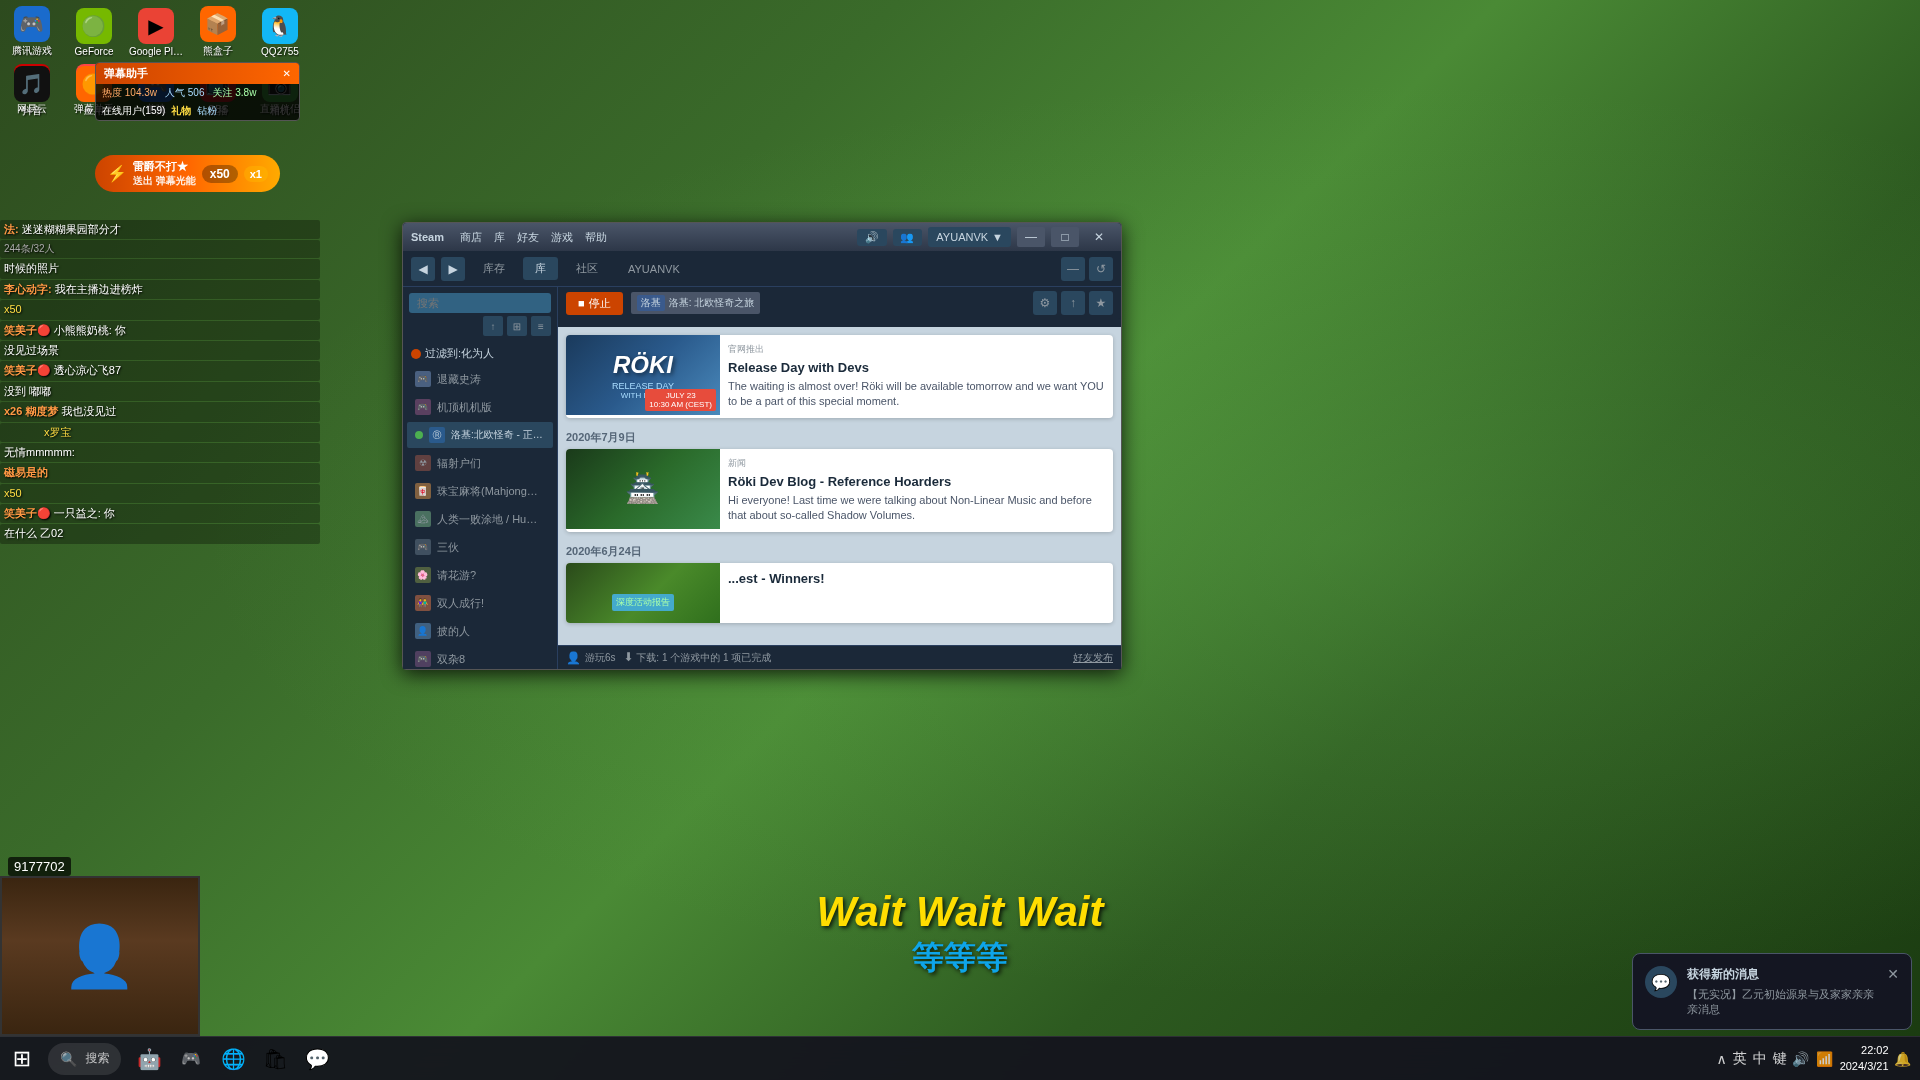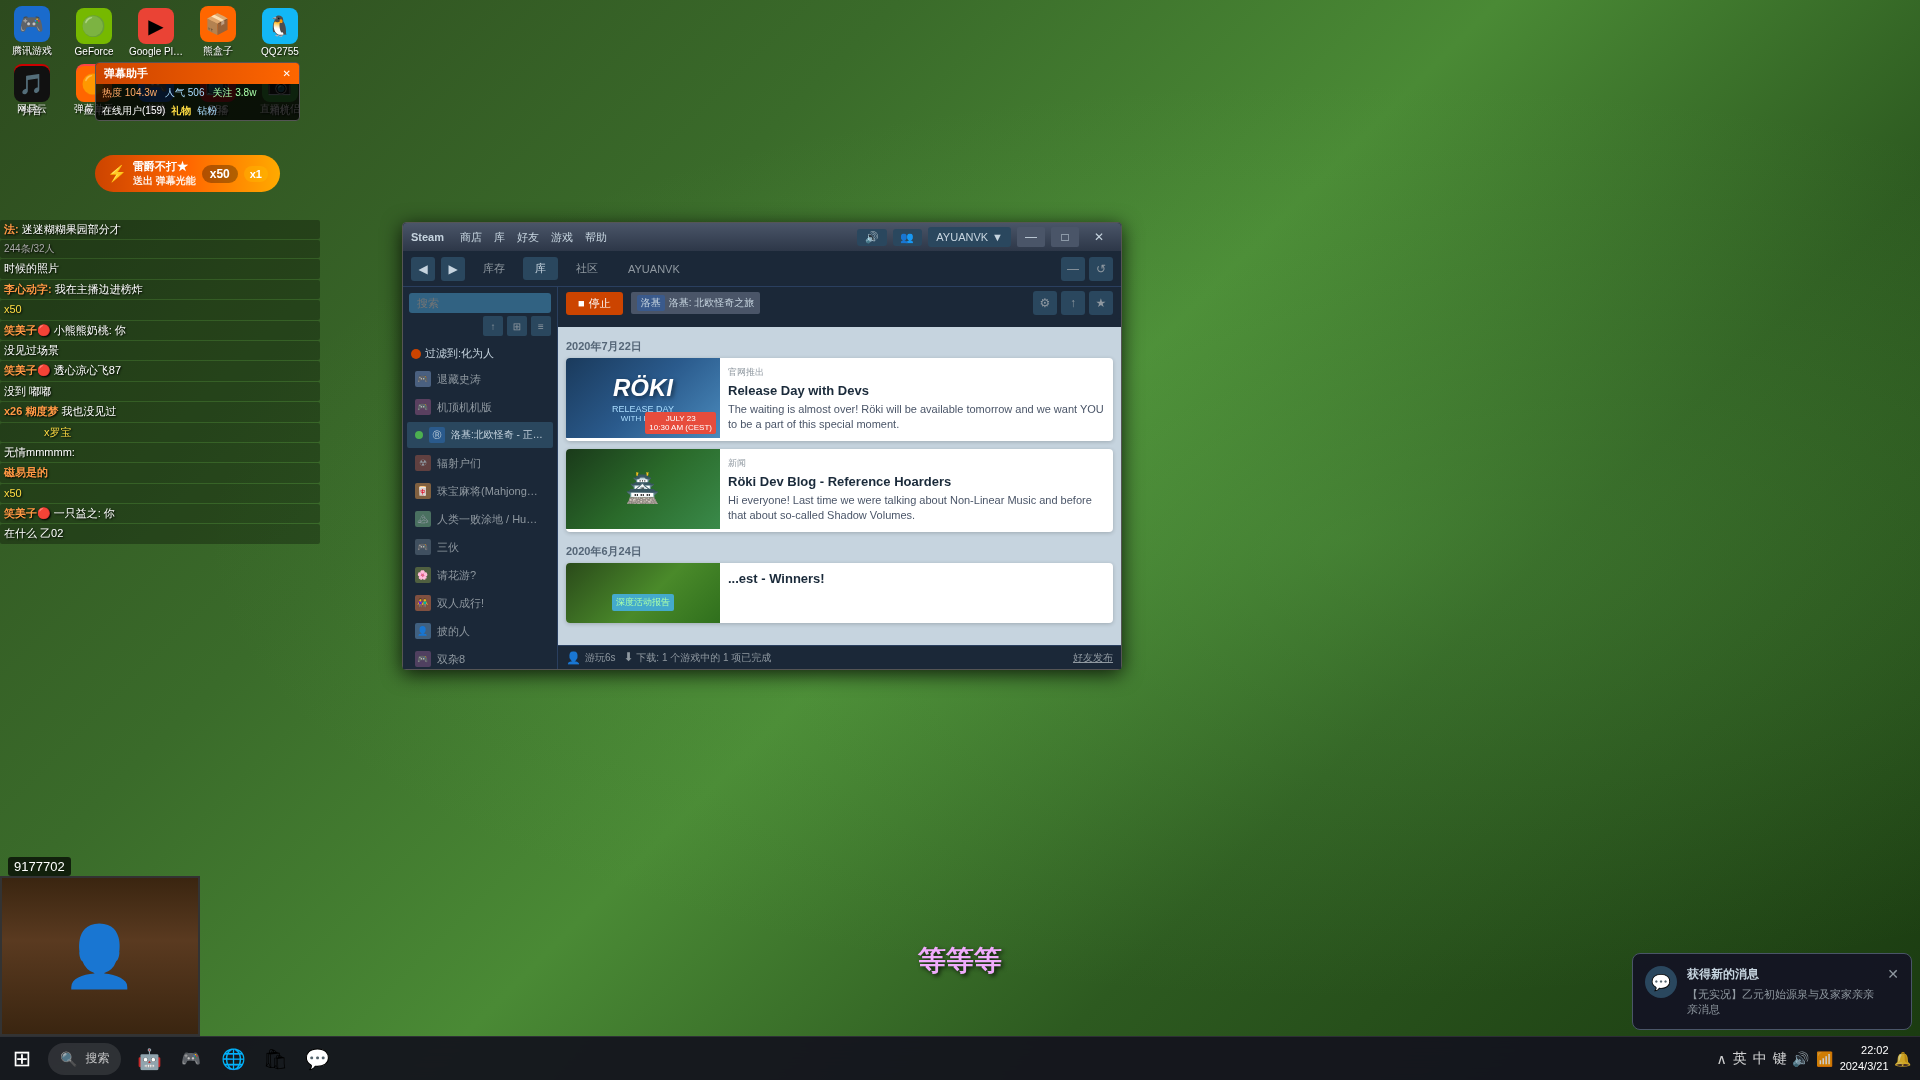--- a/index.html
+++ b/index.html
@@ -565,23 +565,23 @@
 
     .text-wait {
       font-size: 42px;
       font-weight: bold;
       color: #ffdd00;
       text-shadow: 2px 2px 4px rgba(0,0,0,0.8);
       font-style: italic;
     }
 
     .text-chinese {
-      font-size: 28px;
+      font-size: 32px;
       font-weight: bold;
-      color: #f0abfc;
+      color: #0ea5e9;
       text-shadow: 2px 2px 4px rgba(0,0,0,0.8);
     }
 
     
     .notif-popup {
       position: absolute;
       bottom: 50px;
       right: 8px;
       width: 280px;
       background: rgba(20,20,35,0.95);
@@ -959,38 +959,38 @@
         </div>
         <div class="game-header-controls">
           <div class="header-ctrl-btn">⚙</div>
           <div class="header-ctrl-btn">↑</div>
           <div class="header-ctrl-btn">★</div>
         </div>
       </div>
 
       <div class="steam-main">
 
-        <div class="feed-date">2020年7月22日</div>
 
         <div class="feed-item">
           <div class="feed-thumb roki-thumb">
             <div style="text-align:center;">
               <div class="roki-logo">RÖKI</div>
               <div style="font-size:9px;color:#aaddff;margin-top:2px;">RELEASE DAY</div>
               <div style="font-size:8px;color:#aaddff;">WITH DEVS</div>
               <div class="roki-date-badge">JULY 23<br>10:30 AM (CEST)</div>
             </div>
           </div>
           <div class="feed-content">
             <div class="feed-type">官网推出</div>
             <div class="feed-title">Release Day with Devs</div>
             <div class="feed-text">The waiting is almost over! Röki will be available tomorrow and we want YOU to be a part of this special moment.</div>
           </div>
         </div>
 
+        <div class="feed-date">2020年7月9日</div>
 
         <div class="feed-item">
           <div class="feed-thumb forest-thumb">
             <div style="text-align:center;padding:8px;">
               <div style="font-size:28px;">🏯</div>
             </div>
           </div>
           <div class="feed-content">
             <div class="feed-type">新闻</div>
             <div class="feed-title">Röki Dev Blog - Reference Hoarders</div>
@@ -1025,20 +1025,21 @@
         </div>
         <div class="bottom-status">
           <span>好友发布</span>
         </div>
       </div>
     </div>
   </div>
 </div>
 
 <div class="text-overlay">
+  <div class="text-wait">Wait Wait Wait</div>
   <div class="text-chinese">等等等</div>
 </div>
 
 <div class="webcam-area">
   <div class="webcam-face">
     👤
   </div>
 </div>
 
 <div class="viewer-count">

